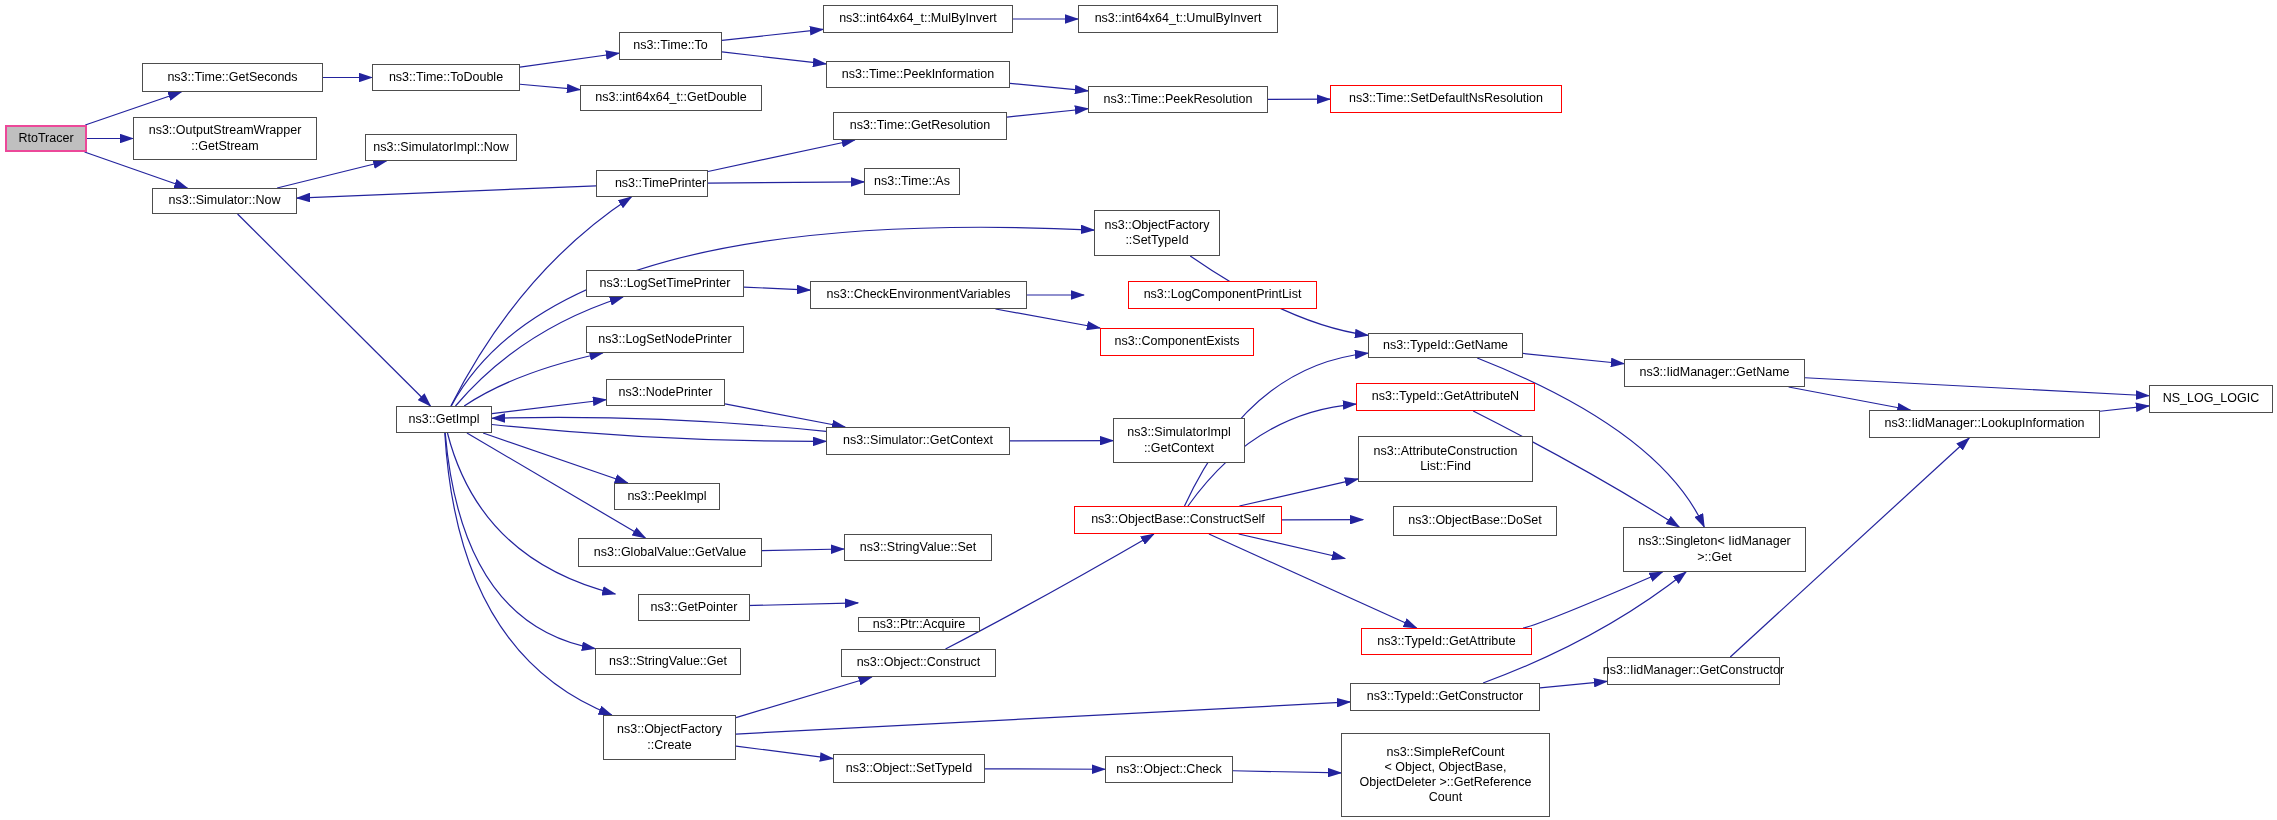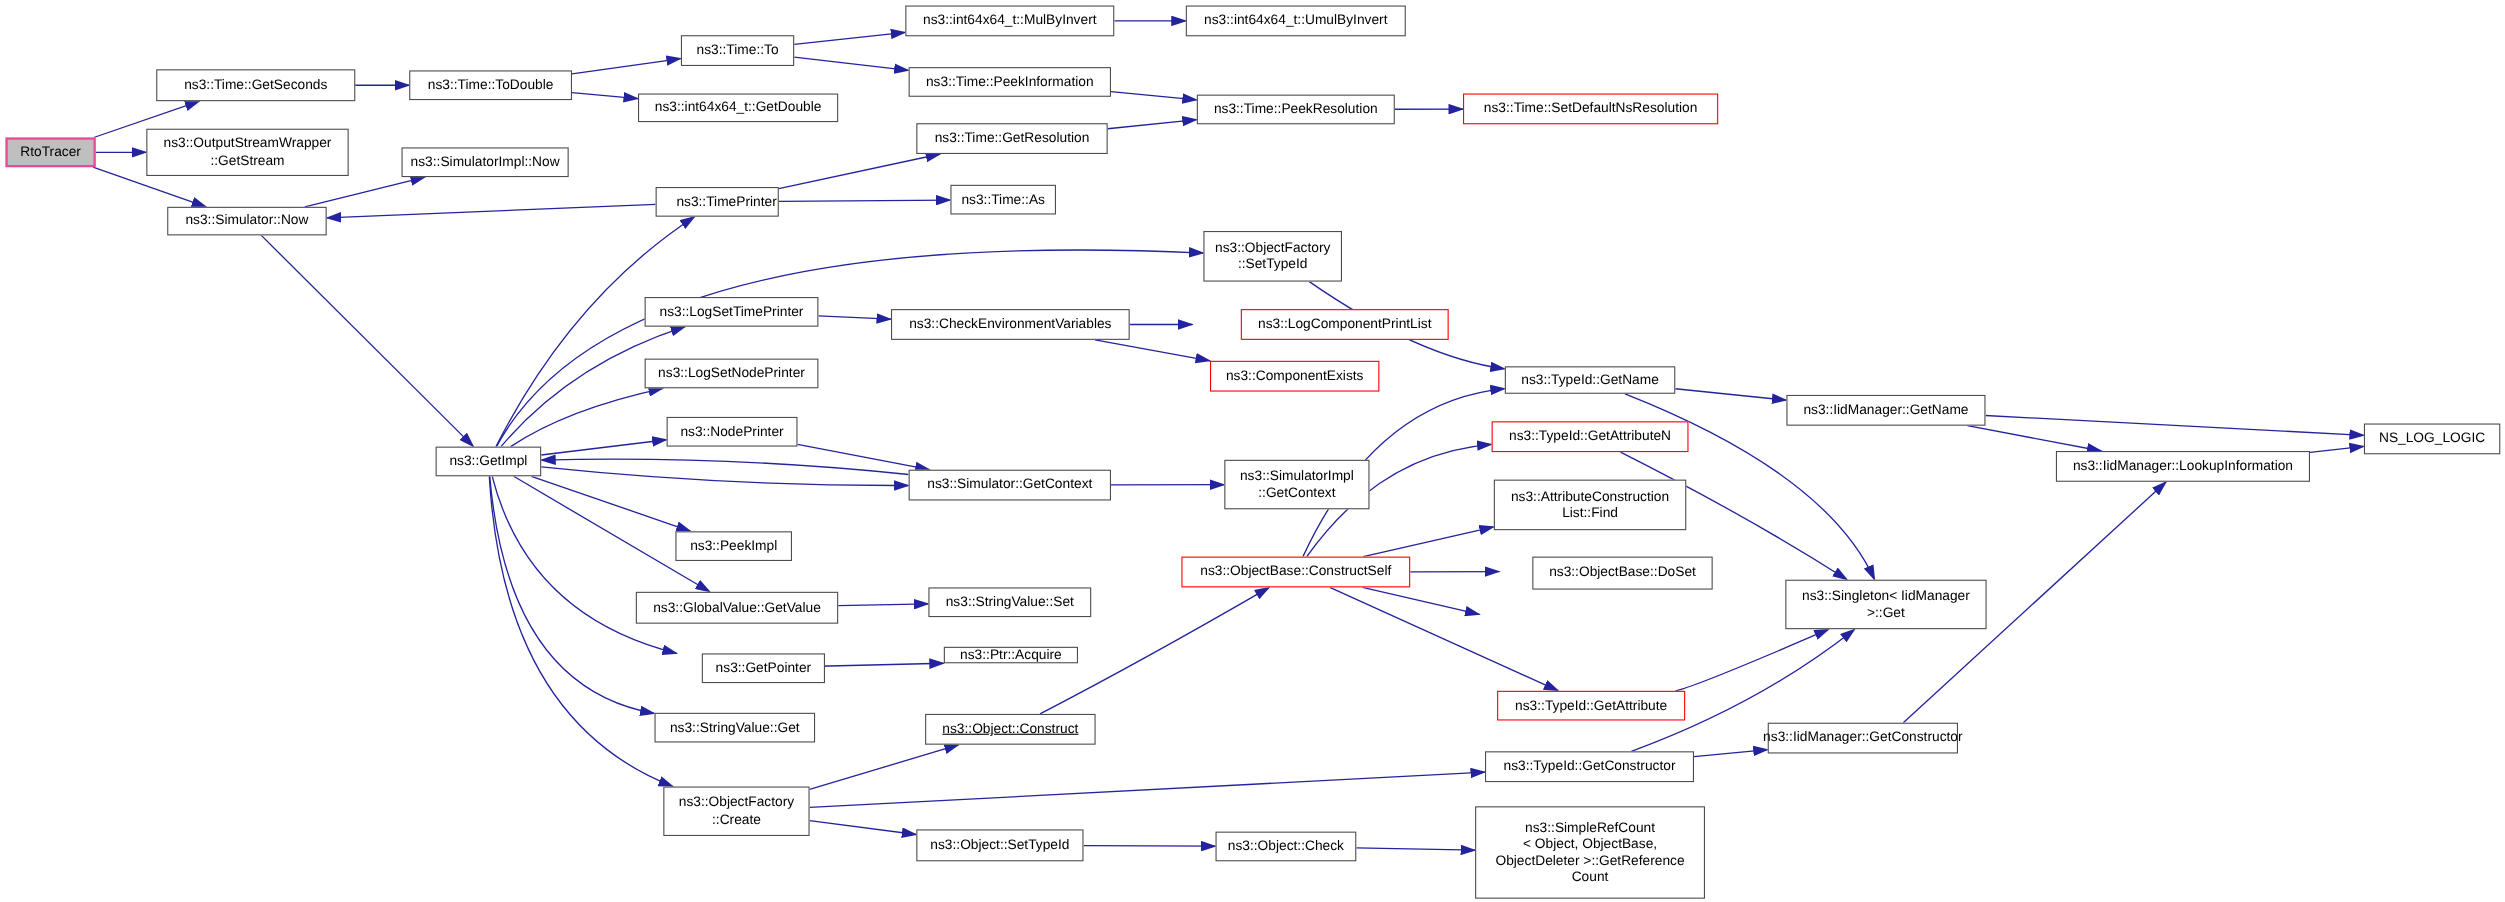--- a/index.html
+++ b/index.html
@@ -112,25 +112,25 @@
       <div class="node normal" style="left: 586px; top: 326px; width: 158px; height: 27px;">ns3::LogSetNodePrinter</div>
       <div class="node normal" style="left: 606px; top: 379px; width: 119px; height: 27px;">ns3::NodePrinter</div>
       <div class="node normal" style="left: 826px; top: 427px; width: 184px; height: 28px;">ns3::Simulator::GetContext</div>
       <div class="node normal" style="left: 1113px; top: 418px; width: 132px; height: 45px;">ns3::SimulatorImpl
 ::GetContext</div>
       <div class="node highlight" style="left: 1074px; top: 506px; width: 208px; height: 28px;">ns3::ObjectBase::ConstructSelf</div>
       <div class="node normal" style="left: 614px; top: 483px; width: 106px; height: 27px;">ns3::PeekImpl</div>
       <div class="node normal" style="left: 578px; top: 538px; width: 184px; height: 29px;">ns3::GlobalValue::GetValue</div>
       <div class="node normal" style="left: 844px; top: 534px; width: 148px; height: 27px;">ns3::StringValue::Set</div>
       <div class="node normal" style="left: 613px; top: 594px; width: 112px; height: 27px; margin-left: 25px;">ns3::GetPointer</div>
-      <div class="node normal" style="left: 858px; top: 588px; width: 122px; height: 15px;">ns3::Ptr::Acquire</div>
+      <div class="node normal" style="left: 858px; top: 617px; width: 122px; height: 15px;">ns3::Ptr::Acquire</div>
       <div class="node normal" style="left: 595px; top: 648px; width: 146px; height: 27px;">ns3::StringValue::Get</div>
       <div class="node normal" style="left: 603px; top: 715px; width: 133px; height: 45px;">ns3::ObjectFactory
 ::Create</div>
-      <div class="node normal" style="left: 841px; top: 649px; width: 155px; height: 28px; text-decoration: underline;">ns3::Object::Construct</div>
+      <div class="node normal" style="left: 841px; top: 649px; width: 155px; height: 28px;">ns3::Object::Construct</div>
       <div class="node normal" style="left: 833px; top: 754px; width: 152px; height: 29px;">ns3::Object::SetTypeId</div>
       <div class="node normal" style="left: 1105px; top: 756px; width: 128px; height: 27px;">ns3::Object::Check</div>
       <div class="node normal" style="left: 1341px; top: 733px; width: 209px; height: 84px;">ns3::SimpleRefCount
 &lt; Object, ObjectBase,
 ObjectDeleter &gt;::GetReference
 Count</div>
       <div class="node normal" style="left: 1350px; top: 683px; width: 190px; height: 28px;">ns3::TypeId::GetConstructor</div>
       <div class="node normal" style="left: 1368px; top: 333px; width: 155px; height: 25px;">ns3::TypeId::GetName</div>
       <div class="node highlight" style="left: 1356px; top: 383px; width: 179px; height: 28px;">ns3::TypeId::GetAttributeN</div>
       <div class="node normal" style="left: 1358px; top: 436px; width: 175px; height: 46px;">ns3::AttributeConstruction

